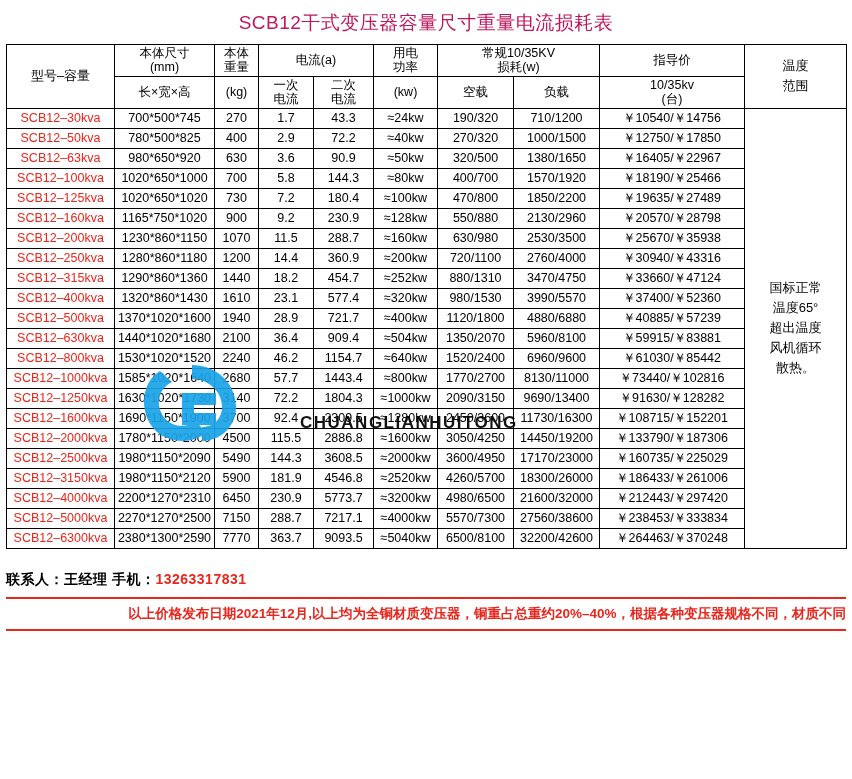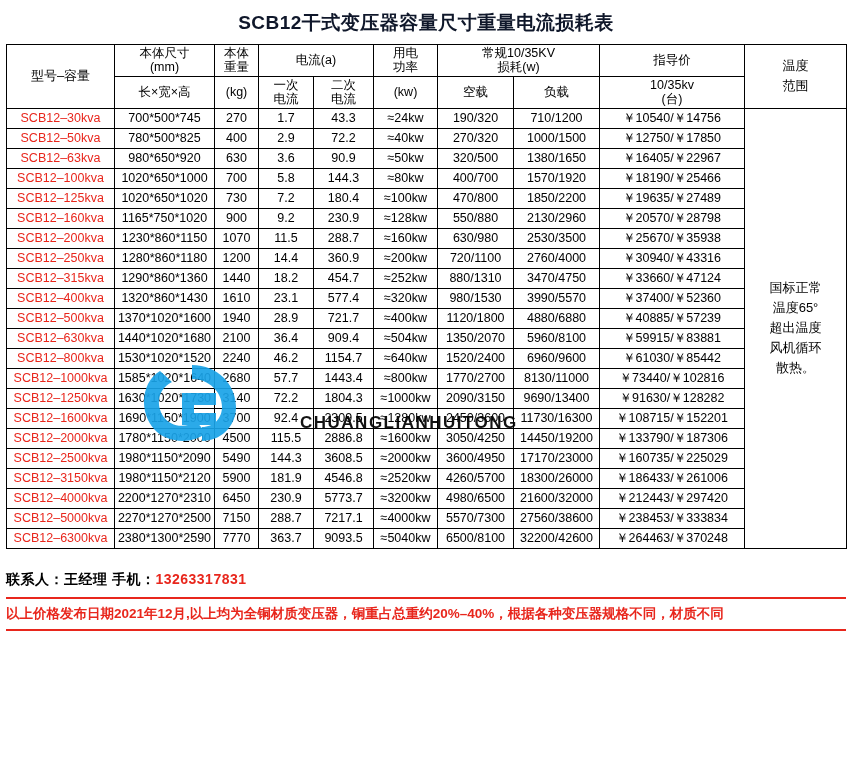--- a/index.html
+++ b/index.html
@@ -17,24 +17,24 @@
   .page {
     position: relative;
     width: 852px;
     height: 779px;
     box-sizing: border-box;
     padding: 4px 6px 0 6px;
   }
   .title {
     text-align: center;
     font-size: 19px;
-    font-weight: bold;
+    font-weight: normal;
     letter-spacing: 0.5px;
     padding: 6px 0 8px 0;
-    color: #0f172a;
+    color: #be185d;
   }
   table.main {
     border-collapse: collapse;
     width: 840px;
     table-layout: fixed;
     font-size: 12px;
   }
   table.main th, table.main td {
     border: 1px solid #000;
     text-align: center;
@@ -74,21 +74,21 @@
     font-weight: bold;
   }
   .notes {
     border-top: 2px solid #e8261c;
     border-bottom: 2px solid #e8261c;
     padding: 5px 0 6px 0;
     margin-top: 2px;
   }
   .notes div {
     color: #e8261c;
-    text-align: left;
+    text-align: right;
     font-size: 13.5px;
     font-weight: bold;
     line-height: 1.45;
   }
   
   .watermark {
     position: absolute;
     left: 132px;
     top: 355px;
     width: 420px;

